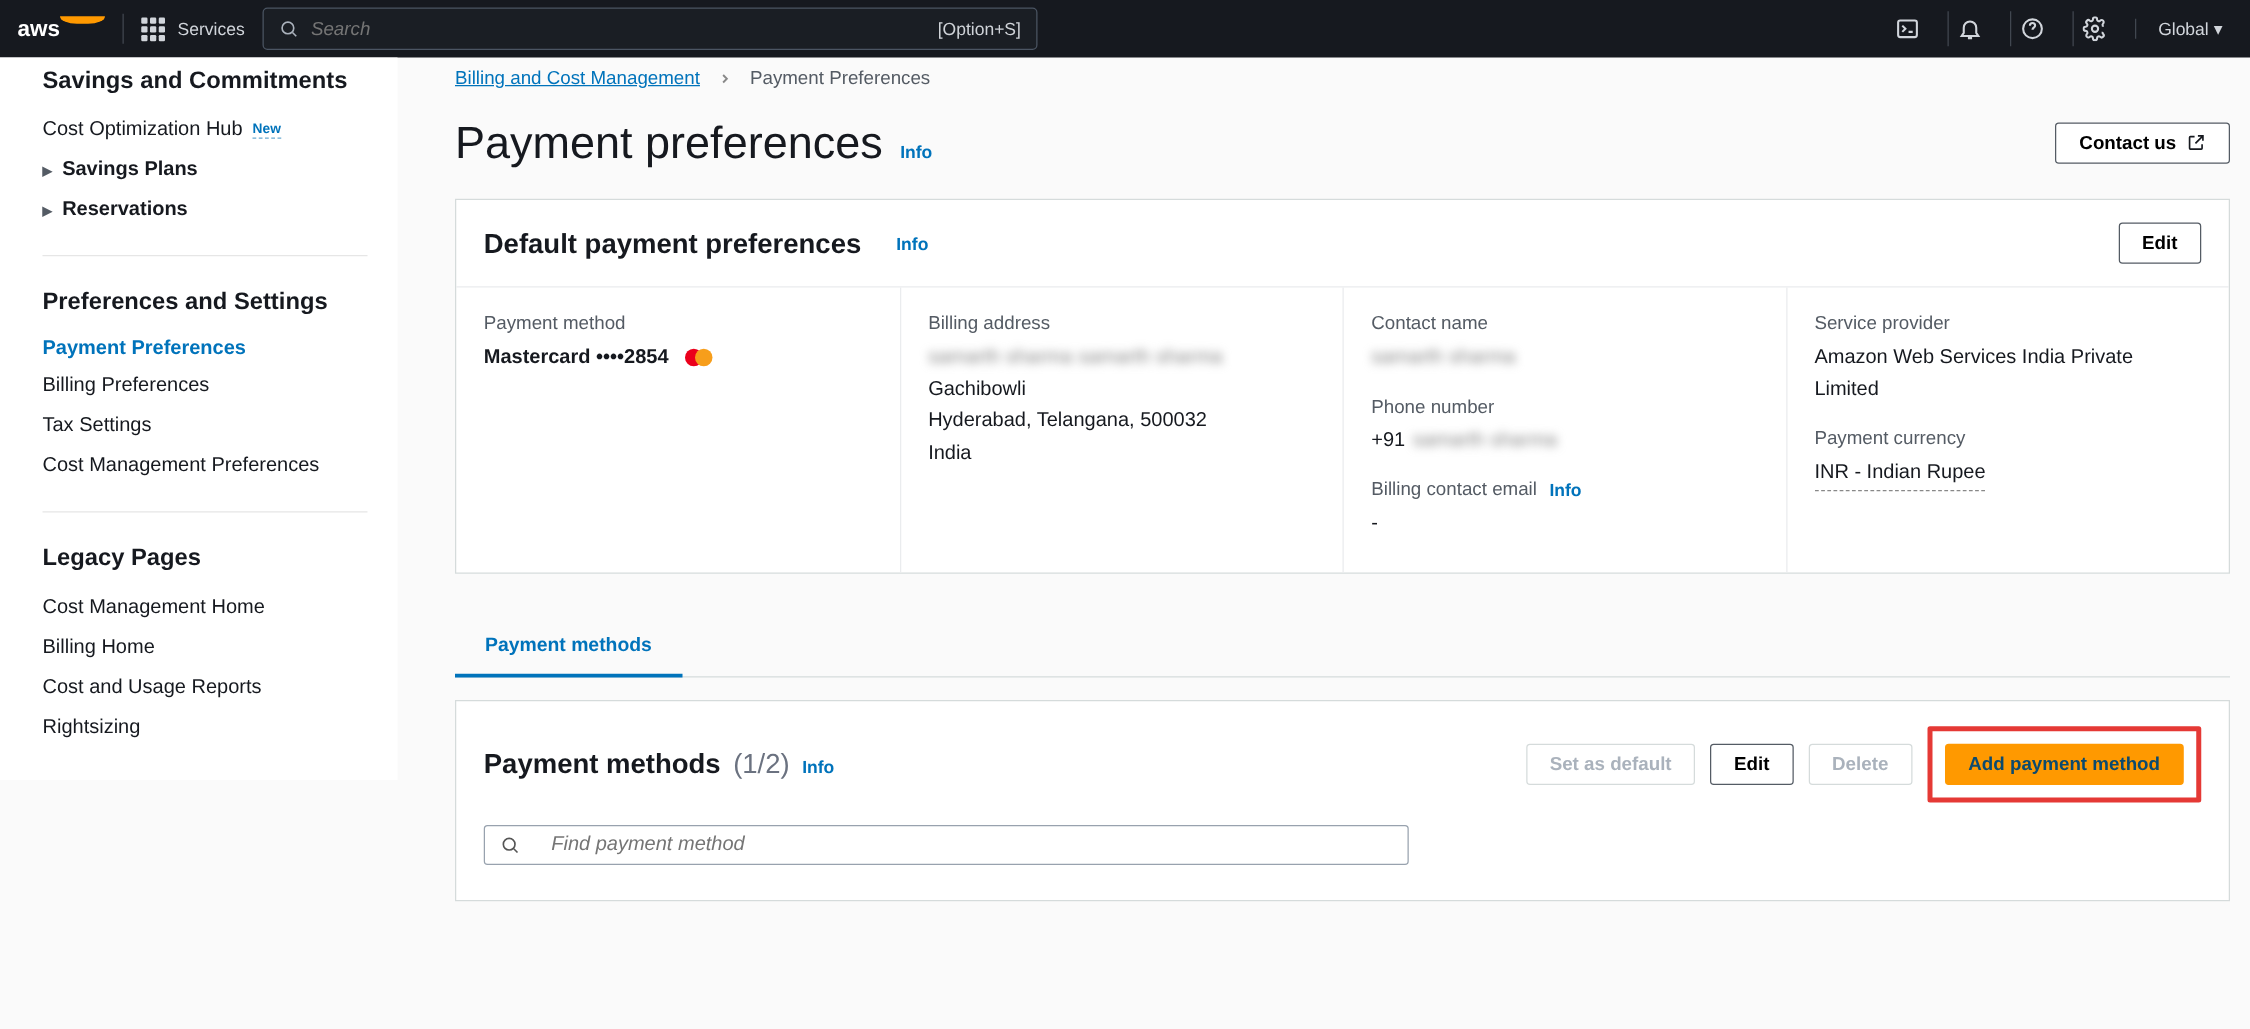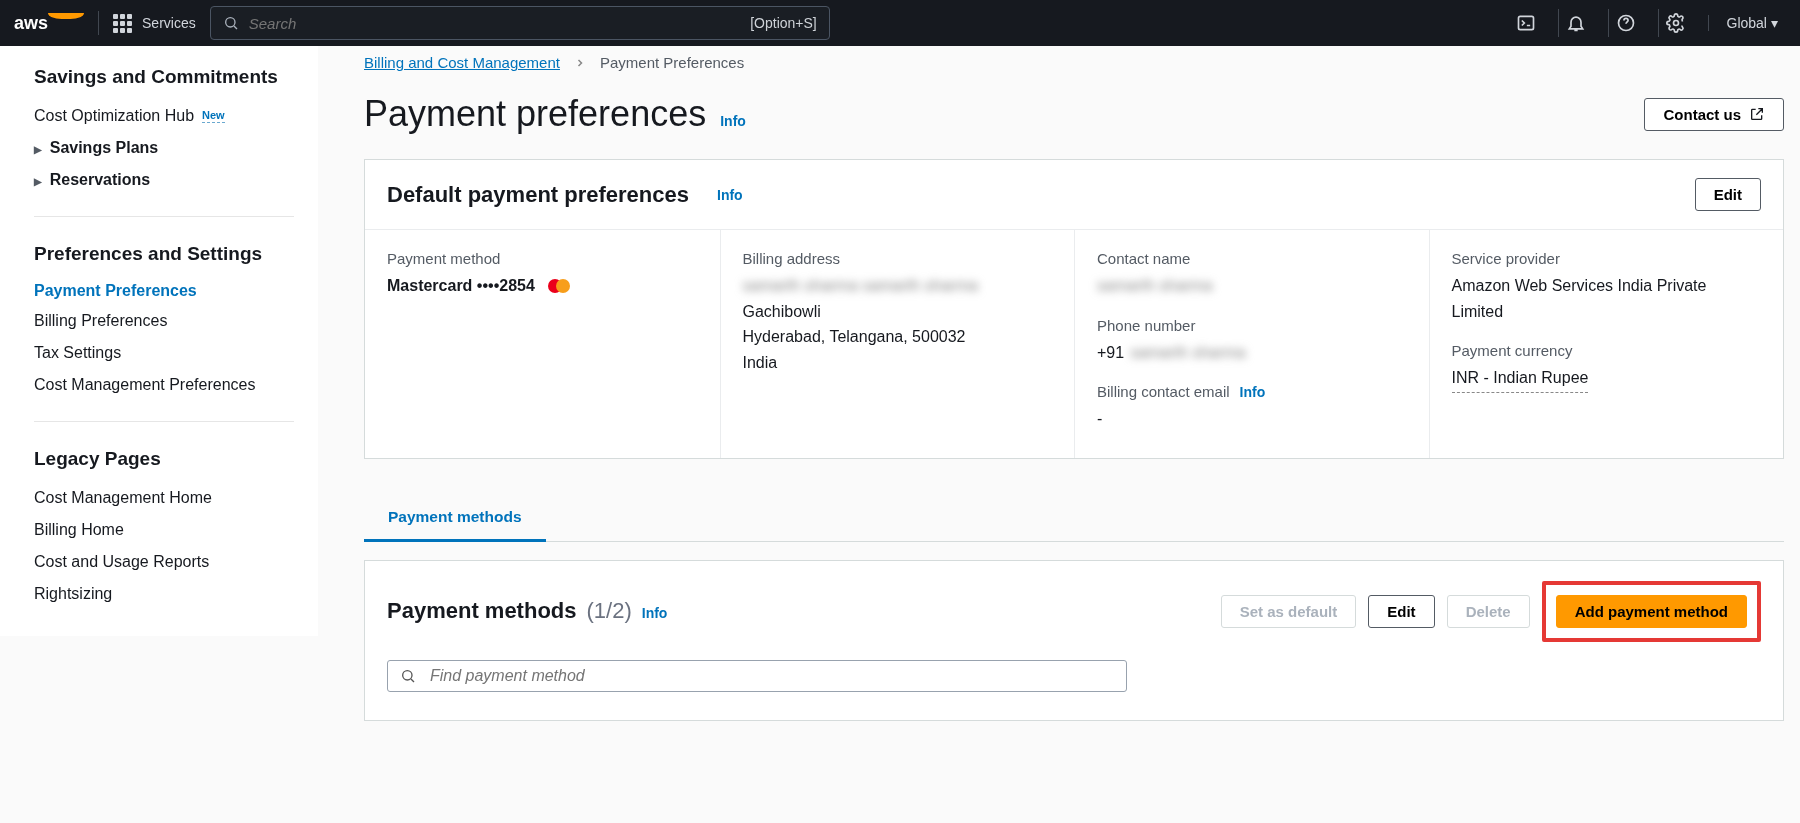--- a/index.html
+++ b/index.html
@@ -50,21 +50,21 @@
     color: #d1d5db; width: 36px; display:flex; align-items:center; justify-content:center;
     height: 28px; cursor: pointer;
   }
   .topbar-ic.vbar-left { border-left: 1px solid #414750; }
   .global-btn { display:flex; align-items:center; gap:4px; color:#d1d5db; padding:0 8px; cursor:pointer;}
 
   svg { display:block; }
 
   
   .shell { display: flex; align-items: flex-start; }
-  .sidebar { width: 318px; padding: 14px 24px 26px 34px; background:#fff;}
+  .sidebar { width: 318px; padding: 2px 24px 26px 34px; background:#fff;}
   .main { flex:1; padding: 8px 16px 24px 46px; }
 
   .side-heading { font-size: 19px; font-weight: 700; color:#16191f; margin: 6px 0 12px 0;}
   .side-item {
     display:block; padding: 7px 0; font-size: 16px; color:#16191f; cursor:pointer;
   }
   .side-item.small { display:flex; align-items:center; gap:8px;}
   .badge-new {
     font-size: 11px; color:#0073bb; font-weight:700; border-bottom:1px dashed #6aa9d0; padding-bottom:1px;
   }
@@ -79,21 +79,21 @@
   .breadcrumb .current { color:#545b64;}
 
   .page-head { display:flex; align-items:center; justify-content:space-between; margin-bottom: 24px;}
   .page-title { font-size: 36px; font-weight: 500; display:flex; align-items:baseline; gap:14px;}
   .info-link { font-size:14px; color:#0073bb; font-weight:700; cursor:pointer;}
   .btn {
     display:inline-flex; align-items:center; gap:8px;
     border:1px solid #545b64; background:#fff; padding: 7px 18px;
     border-radius:3px; font-weight:700; font-size:15px; cursor:pointer;
   }
-  .btn.primary { background:#ff9900; border-color:#ff9900; color:#000000;}
+  .btn.primary { background:#ff9900; border-color:#ff9900; color:#0c4a6e;}
   .btn.disabled { color:#aab2bc; border-color:#d5dbdb; background:#fff; cursor:not-allowed;}
 
   
   .panel { border:1px solid #d5dbdb; background:#fff; }
   .panel-header { display:flex; align-items:center; justify-content:space-between;
     padding: 18px 22px;
   }
   .panel-title { font-size:22px; font-weight:700; display:flex; align-items:center; gap:28px;}
   .panel-body { display:grid; grid-template-columns: 1fr 1fr 1fr 1fr; border-top:1px solid #eaecee;}
   .cell { padding: 20px 22px 26px 22px; }
@@ -119,21 +119,21 @@
     color:#0073bb; cursor:pointer; border-bottom:3px solid #0073bb; position:relative; top:1px;
   }
 
   .methods-panel { border:1px solid #d5dbdb; background:#fff; margin-top:18px; padding: 20px 22px 28px;}
   .methods-head { display:flex; align-items:center; justify-content:space-between; margin-bottom:18px;}
   .methods-title { font-size:22px; font-weight:700; display:flex; align-items:baseline; gap:10px;}
   .methods-title .count { color:#6b7280; font-weight:500;}
   .methods-btns { display:flex; gap:12px; align-items:center;}
   .highlight-frame { border:4px solid #e53935; padding:10px; border-radius:2px;}
   .find-box {
-    display:flex; align-items:center; gap:14px;
+    display:flex; align-items:center; gap:25px;
     border:1px solid #98a2ae; border-radius:3px; padding:6px 12px; width: 740px;
   }
   .find-box input {
     flex:1; border:none; outline:none; font-size:16px; font-style:italic; color:#555;
   }
 </style>
 </head>
 <body>
 
 <div class="topbar">

